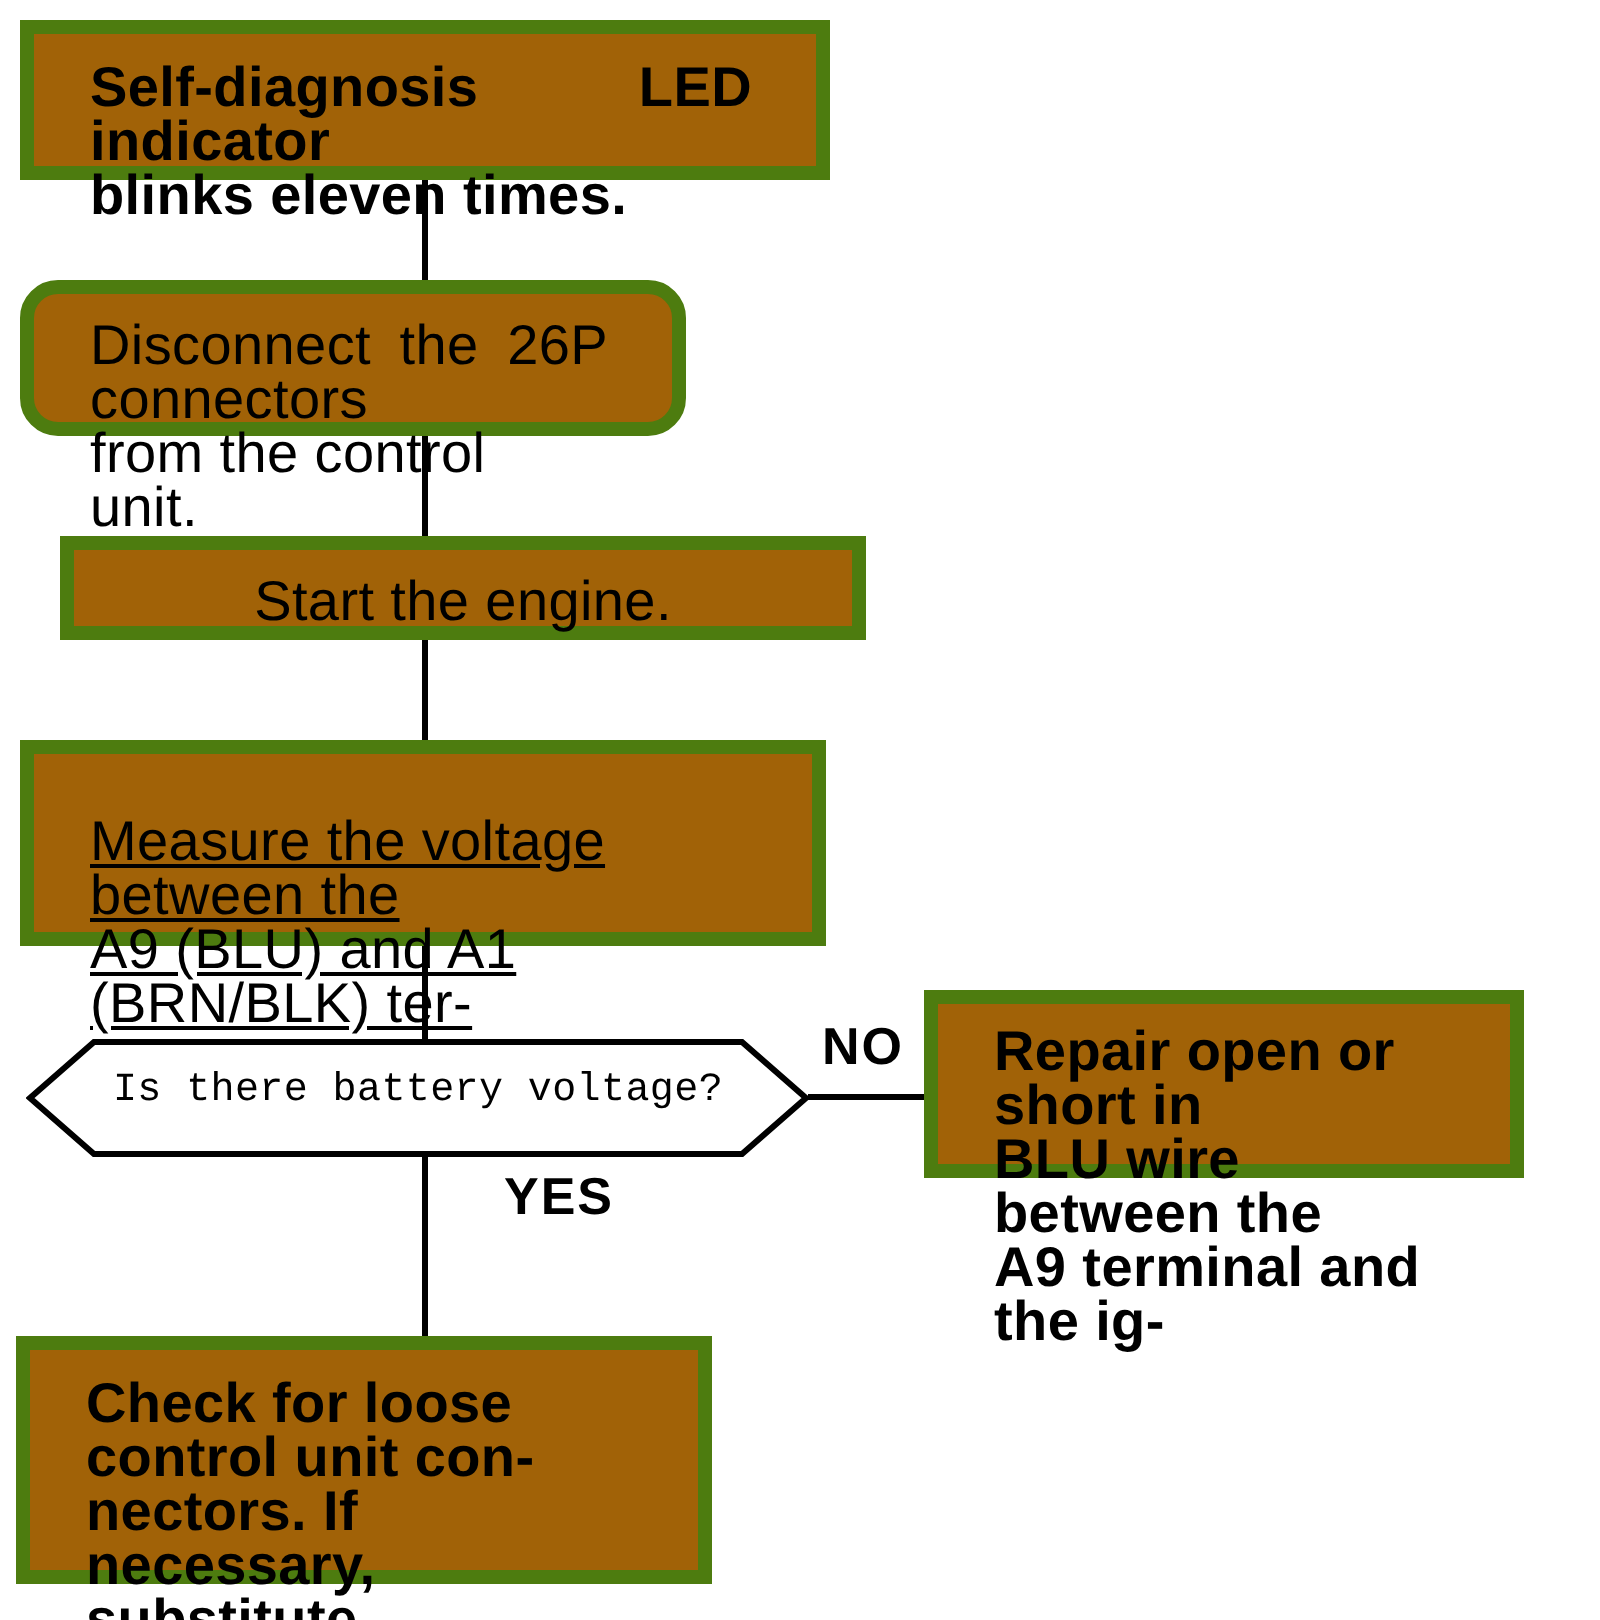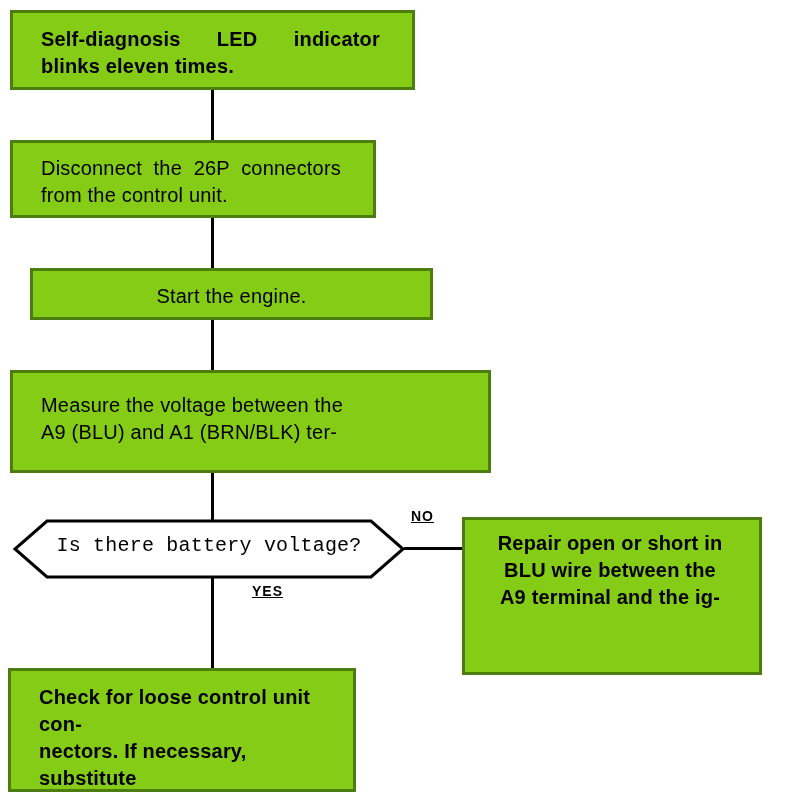--- a/index.html
+++ b/index.html
@@ -7,93 +7,92 @@
     position: relative;
     width: 800px;
     height: 810px;
     background: #ffffff;
     font-family: "Liberation Sans", sans-serif;
     color: #000000;
     overflow: hidden;
   }
   .box {
     position: absolute;
-    border: 3px solid #4d7c0f;
-    background: #84cc16;
+    border: 7px solid #4d7c0f;
+    background: #a16207;
     box-sizing: border-box;
-    font-size: 20px;
+    font-size: 28px;
     line-height: 27px;
     letter-spacing: 0.2px;
   }
   .bold { font-weight: bold; }
   .ln { padding: 0 32px 0 28px; }
   .ln.just { text-align: justify; text-align-last: justify; }
   .ln.center { text-align: center; padding: 0; }
   .vline, .hline { position: absolute; background: #000000; }
   .hex { position: absolute; }
   .hex svg { display: block; }
   .hex-text {
     position: absolute;
     left: 0; top: 15px;
     width: 100%;
     text-align: center;
     font-size: 20px;
     letter-spacing: 0.2px;
   }
   .flow-label {
     position: absolute;
-    font-size: 14px;
+    font-size: 26px;
     font-weight: bold;
     letter-spacing: 1px;
-    text-decoration: underline;
   }
 </style>
 </head>
 <body>
 
 <div class="canvas">
 
   <div class="box bold" style="left:10px; top:10px; width:405px; height:80px; padding-top:13px;">
     <div class="ln just">Self-diagnosis LED indicator</div>
     <div class="ln">blinks eleven times.</div>
   </div>
 
   <div class="vline" style="left:211px; top:90px; width:3px; height:50px;"></div>
 
-  <div class="box" style="left:10px; top:140px; width:366px; height:78px; padding-top:12px;">
+  <div class="box" style="left:10px; top:140px; width:333px; height:78px; padding-top:12px;border-radius:19px;">
     <div class="ln just">Disconnect the 26P connectors</div>
     <div class="ln">from the control unit.</div>
   </div>
 
   <div class="vline" style="left:211px; top:218px; width:3px; height:50px;"></div>
 
   <div class="box" style="left:10px; top:268px; width:403px; height:52px; padding-top:12px;margin-left:20px;">
     <div class="ln center">Start the engine.</div>
   </div>
 
   <div class="vline" style="left:211px; top:320px; width:3px; height:50px;"></div>
 
-  <div class="box" style="left:10px; top:370px; width:481px; height:103px; padding-top:19px;">
+  <div class="box" style="left:10px; top:370px; width:403px; height:103px; padding-top:30px;text-decoration:underline;">
     <div class="ln">Measure the voltage between the</div>
     <div class="ln">A9 (BLU) and A1 (BRN/BLK) ter-</div>
   </div>
 
   <div class="vline" style="left:211px; top:473px; width:3px; height:48px;"></div>
 
   <div class="hex" style="left:13px; top:519px; width:392px; height:60px;font-family:Liberation Mono, monospace;">
     <svg width="392" height="60" viewBox="0 0 392 60">
       <polygon points="34,2 358,2 390,30 358,58 34,58 2,30" fill="#ffffff" stroke="#000000" stroke-width="3"></polygon>
     </svg>
     <div class="hex-text">Is there battery voltage?</div>
   </div>
 
   <div class="flow-label" style="left:411px; top:508px;">NO</div>
   <div class="hline" style="left:404px; top:547px; width:60px; height:3px;"></div>
 
-  <div class="box bold" style="left:462px; top:517px; width:300px; height:158px; padding-top:10px;text-align:center;">
+  <div class="box bold" style="left:462px; top:495px; width:300px; height:94px; padding-top:10px;">
     <div class="ln">Repair open or short in</div>
     <div class="ln">BLU wire between the</div>
     <div class="ln">A9 terminal and the ig-</div>
   </div>
 
   <div class="flow-label" style="left:252px; top:583px;">YES</div>
   <div class="vline" style="left:211px; top:577px; width:3px; height:91px;"></div>
 
   <div class="box bold" style="left:8px; top:668px; width:348px; height:124px; padding-top:13px;">
     <div class="ln">Check for loose control unit con-</div>

